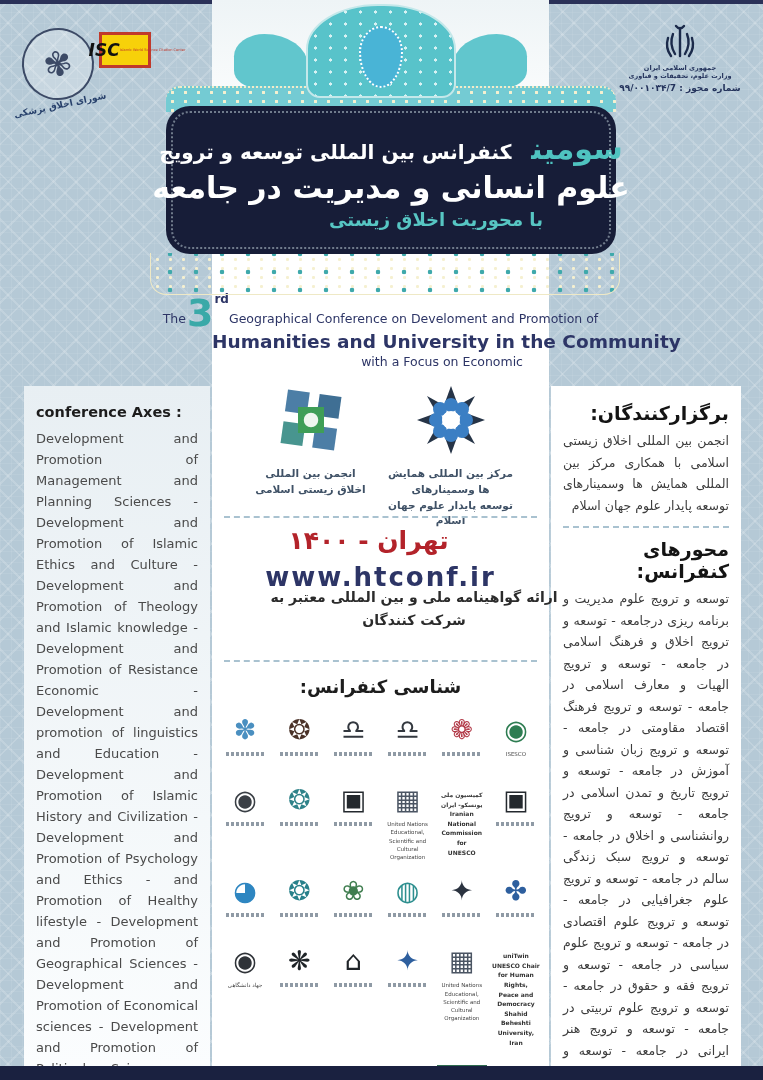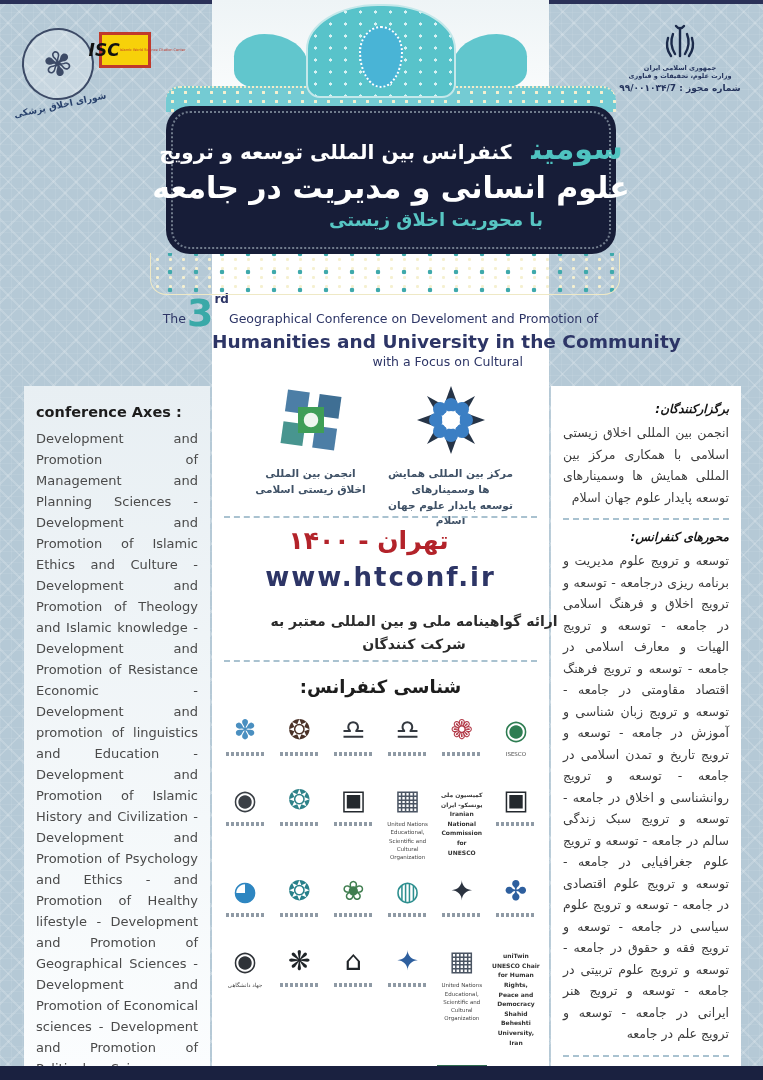--- a/index.html
+++ b/index.html
@@ -90,21 +90,21 @@
   .org-cap{margin-top:8px;font-size:10.5px;font-weight:bold;color:#3f5166;direction:rtl;white-space:pre-line;line-height:1.5;}
 
   .sep{border-top:2px dashed #a9c2d0;}
   .sep-c1{position:absolute;left:224px;top:516px;width:313px;}
   .sep-c2{position:absolute;left:224px;top:660px;width:313px;}
 
   .city{position:absolute;left:212px;top:526px;width:313px;text-align:center;direction:rtl;
     color:#b3232a;font-size:25px;font-weight:bold;}
   .site{position:absolute;left:212px;top:562px;width:337px;text-align:center;color:#2d3566;
     font-size:26px;font-weight:bold;letter-spacing:2px;}
-  .cert{position:absolute;left:212px;top:610px;width:404px;text-align:center;direction:rtl;
+  .cert{position:absolute;left:212px;top:586px;width:404px;text-align:center;direction:rtl;
     color:#2b2b2b;font-size:14px;font-weight:bold;white-space:pre-line;line-height:1.65;}
 
   .sp-head{position:absolute;left:212px;top:676px;width:337px;text-align:center;direction:rtl;
     color:#1d1d1d;font-size:18px;font-weight:bold;}
 
   
   .sp-grid{position:absolute;left:220px;top:712px;width:321px;display:grid;
     grid-template-columns:repeat(6,1fr);column-gap:4px;row-gap:12px;}
   .sp-cell{display:flex;flex-direction:column;align-items:center;justify-content:flex-start;min-height:58px;}
   .sp-glyph{font-size:27px;line-height:36px;}
@@ -115,21 +115,21 @@
   .sp-squiggle{margin-top:4px;width:78%;height:4px;
     background:repeating-linear-gradient(90deg,#8f9aa5 0 3px,transparent 3px 5px);}
 
   
   .leftcol{position:absolute;left:24px;top:386px;width:186px;padding:18px 12px;color:#4a4a4a;}
   .lc-head{font-size:14.5px;font-weight:bold;color:#1c1c1c;margin-bottom:8px;}
   .lc-body{font-size:13px;line-height:21px;text-align:justify;}
 
   
   .rightcol{position:absolute;left:551px;top:386px;width:190px;padding:16px 12px 10px;direction:rtl;color:#3c3c3c;}
-  .rc-head{font-size:12px;font-weight:bold;color:#141414;margin-bottom:6px;font-style:italic;}
+  .rc-head{font-size:19px;font-weight:bold;color:#141414;margin-bottom:6px;}
   .rc-body{font-size:12.5px;line-height:1.72;text-align:justify;}
   .rc-sep{border-top:2px dashed #a9c2d0;margin:10px 0;}
 </style>
 </head>
 <body>
 
 <div class="poster">
   <div class="topbar"></div>
 
   <div class="panel-center"></div>
@@ -176,21 +176,21 @@
   <div class="frieze"></div>
 
   <div class="eng">
     <div class="eng-l1">
       <span class="the">The</span>
       <span class="big3">3</span>
       <span class="rd">rd</span>
       <span class="l1t">Geographical Conference on Develoment and Promotion of</span>
     </div>
     <div class="eng-l2">Humanities and University in the Community</div>
-    <div class="eng-l3">with a Focus on Cultural</div>
+    <div class="eng-l3">with a Focus on Economic</div>
   </div>
 
   <div class="orgs">
     <div class="org">
       <svg width="76" height="76" viewBox="0 0 76 76">
         <g transform="translate(38,38)">
           <rect x="-27" y="-27" width="22" height="22" fill="#4c7ea6" transform="rotate(8)"></rect>
           <rect x="5" y="-27" width="22" height="22" fill="#3f6f94" transform="rotate(8)"></rect>
           <rect x="-27" y="5" width="22" height="22" fill="#48958f" transform="rotate(8)"></rect>
           <rect x="5" y="5" width="22" height="22" fill="#4c7ea6" transform="rotate(8)"></rect>

